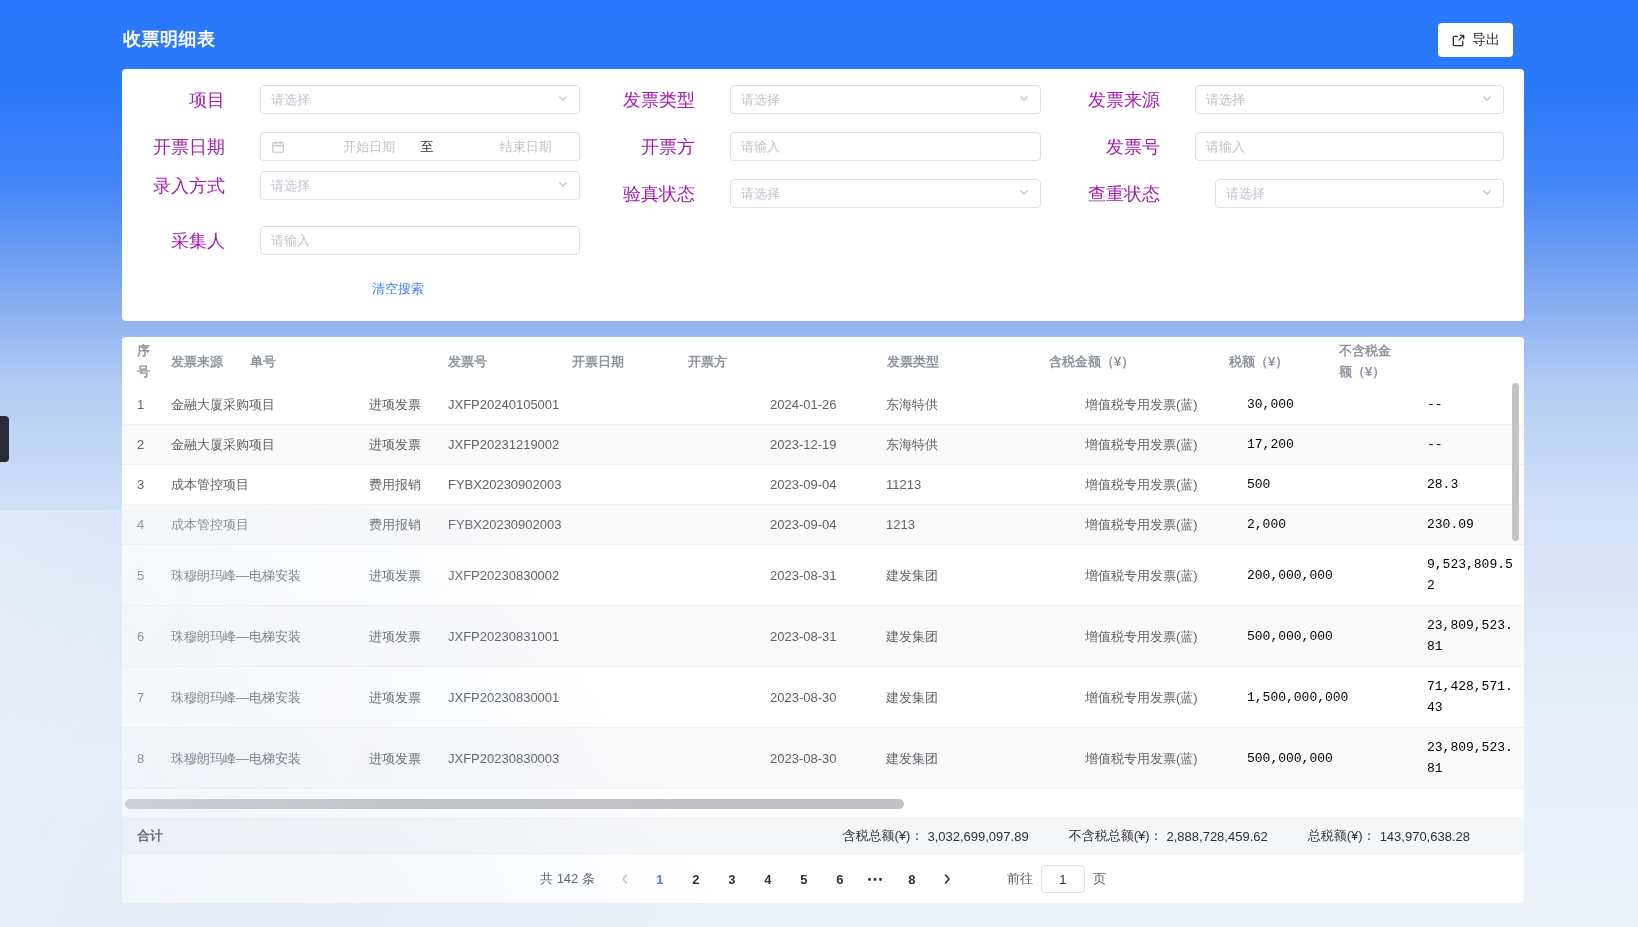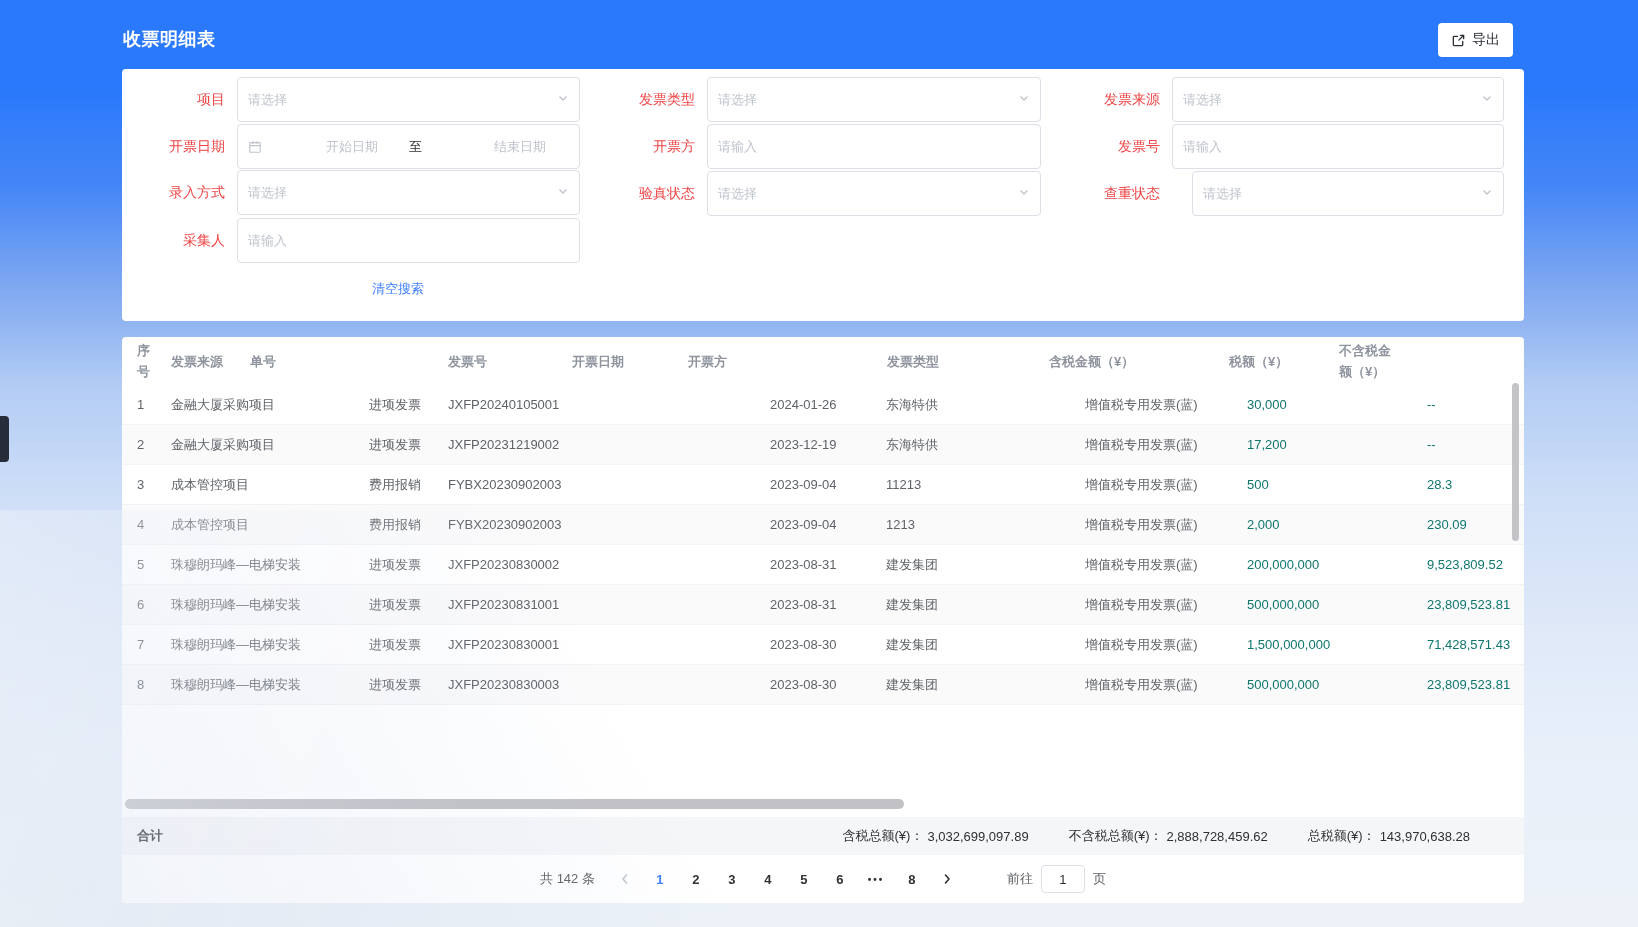--- a/index.html
+++ b/index.html
@@ -27,23 +27,23 @@
   
   .page-title{ position:absolute; left:123px; top:27px; color:#fff; font-size:18px; font-weight:700; letter-spacing:.5px;}
   .export-btn{ position:absolute; left:1438px; top:23px; height:34px; padding:0 13px;
     background:#fff; border:none; border-radius:4px; display:flex; align-items:center; gap:6px;
     font-size:14px; color:#272B33; cursor:pointer; font-family:inherit;}
 
   
   .search-card{ position:absolute; left:122px; top:69px; width:1402px; height:252px;
     background:#fff; border-radius:4px; }
   .form-item{ position:absolute; height:29px; display:flex; align-items:center; }
-  .form-item .lbl{ text-align:right; color:#ef4444; font-size:14px; flex:none; padding-right:12px;}
-  .control{ height:45px; border:1px solid #DCDFE6; border-radius:4px; background:#fff;
-    display:flex; align-items:center; padding:0 10px; flex:1; cursor:pointer;}
+  .form-item .lbl{ text-align:right; color:#a21caf; font-size:18px; flex:none; padding-right:12px;}
+  .control{ height:29px; border:1px solid #DCDFE6; border-radius:4px; background:#fff;
+    display:flex; align-items:center; padding:0 10px; flex:1; cursor:pointer;margin-left:23px;}
   .control .ph{ color:#BFC4CC; font-size:13px; flex:1; text-align:left;}
   .control input{ border:none; outline:none; width:100%; font:inherit; color:#303133; background:transparent;}
   .control input::placeholder{ color:#BFC4CC; }
   .date-sep{ color:#303133; padding:0 8px; flex:none;}
   .date-part{ flex:1; text-align:center; color:#BFC4CC;padding-left:41px;}
   .chev{ flex:none; margin-left:6px; }
 
   .search-btn{ position:absolute; left:18px; top:205px; width:208px; height:30px;
     background:#3D7EFC; color:#fff; border:none; border-radius:4px; font-size:13px;
     cursor:pointer; font-family:inherit;}
@@ -63,21 +63,21 @@
   .c1{width:198px;}
   .c2{width:79px;}
   .c3{width:198px;}
   .c4{width:124px;}
   .c5{width:116px;}
   .c6{width:199px;}
   .c7{width:162px;}
   .c8{width:139px;}
   .c9{width:96px; word-break:break-all;margin-left:41px;}
   .c10{width:80px; padding-left:14px;}
-  .t-row .c8,.t-row .c9,.t-row .c10{ color:#0f766e; }
+  .t-row .c8,.t-row .c9,.t-row .c10{ color:#000000;font-family:Liberation Mono, monospace; }
 
   
   .hscroll{ position:absolute; left:0; top:461px; width:1402px; height:12px; background:#fff;}
   .hscroll .thumb{ position:absolute; left:3px; top:1px; width:779px; height:10px;
     background:#C2C2C6; border-radius:5px; cursor:pointer;}
   .vscroll-thumb{ position:absolute; left:1390px; top:46px; width:7px; height:158px;
     background:#C4C4C8; border-radius:4px; cursor:pointer;}
 
   
   .summary{ position:absolute; left:0; top:480px; width:1402px; height:38px;
@@ -173,21 +173,21 @@
         <input placeholder="请输入" style="">
       </div>
     </div>
     <div class="form-item" style="left:920px; top:63px; width:462px;">
       <span class="lbl" style="width:130px;">发票号</span>
       <div class="control" style="cursor:text;">
         <input placeholder="请输入" style="">
       </div>
     </div>
 
-    <div class="form-item" style="left:12px; top:109px; width:446px;">
+    <div class="form-item" style="left:12px; top:102px; width:446px;">
       <span class="lbl" style="width:103px;">录入方式</span>
       <div class="control">
         <span class="ph">请选择</span>
         <span class="chev"><svg width="12" height="12" viewBox="0 0 12 12" fill="none" stroke="#C0C4CC" stroke-width="1.3">
               <path d="M2.5 4.5L6 8l3.5-3.5"></path>
             </svg></span>
       </div>
     </div>
     <div class="form-item" style="left:455px; top:110px; width:464px;">
       <span class="lbl" style="width:130px;">验真状态</span>

